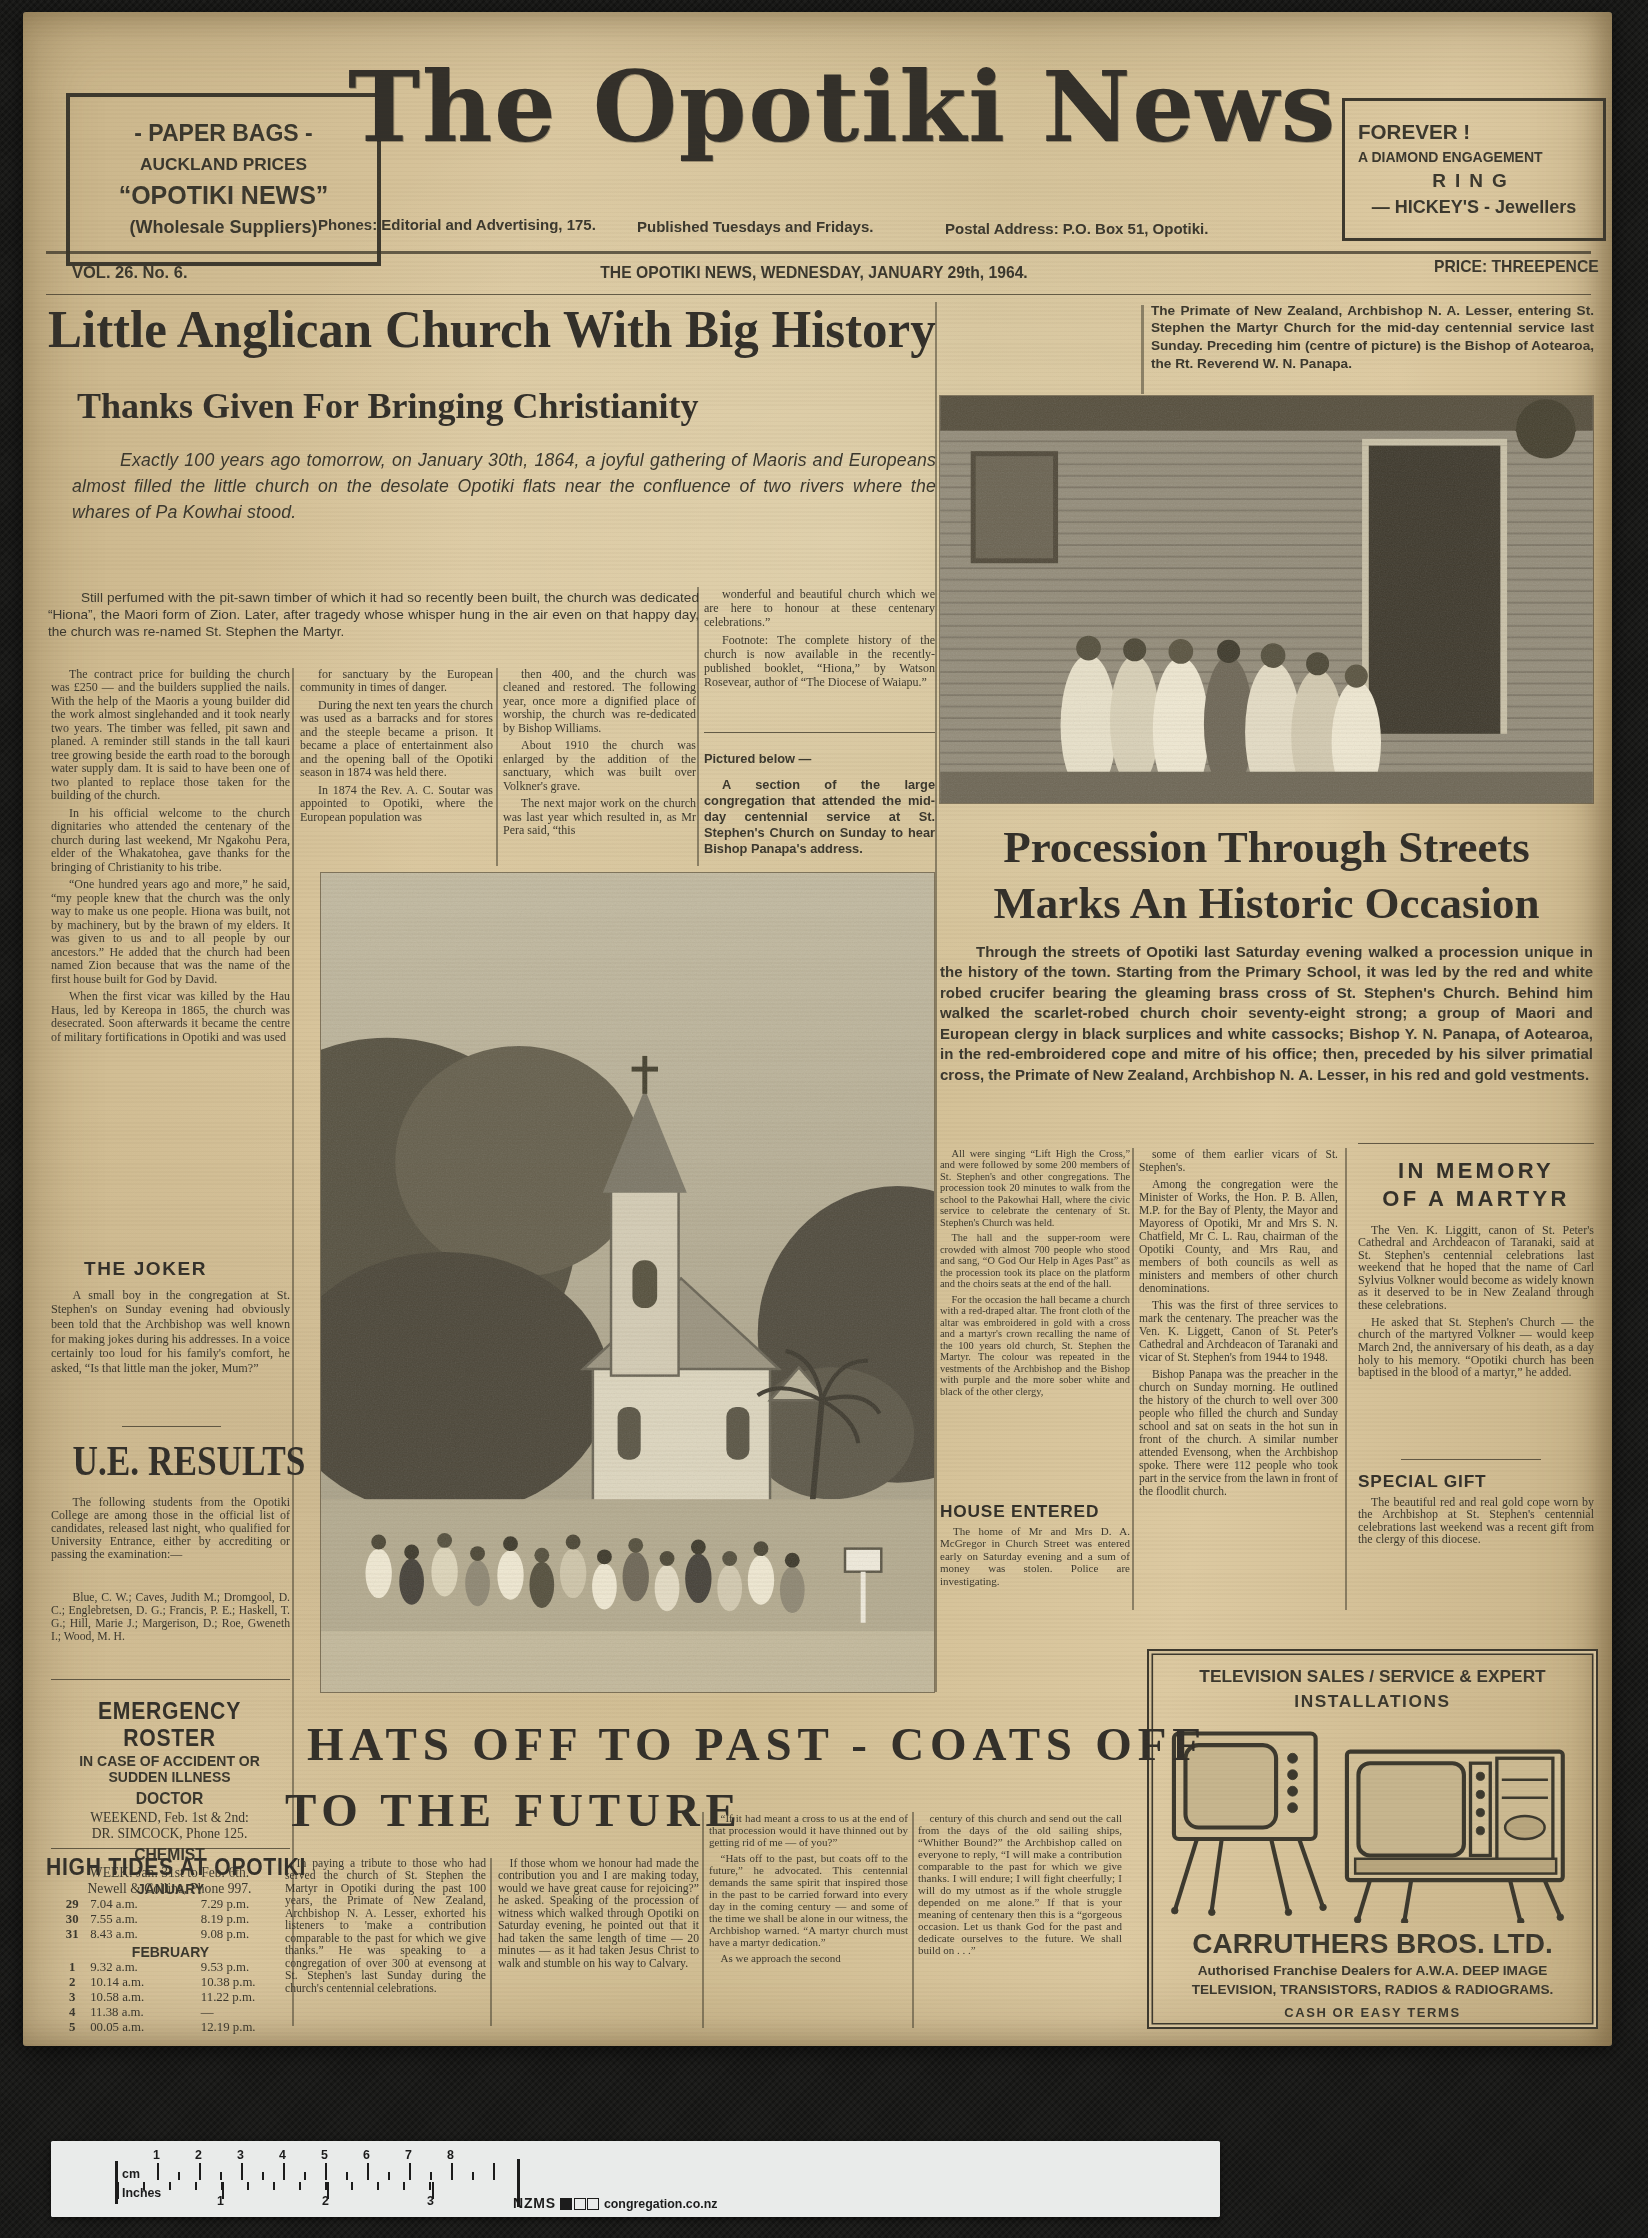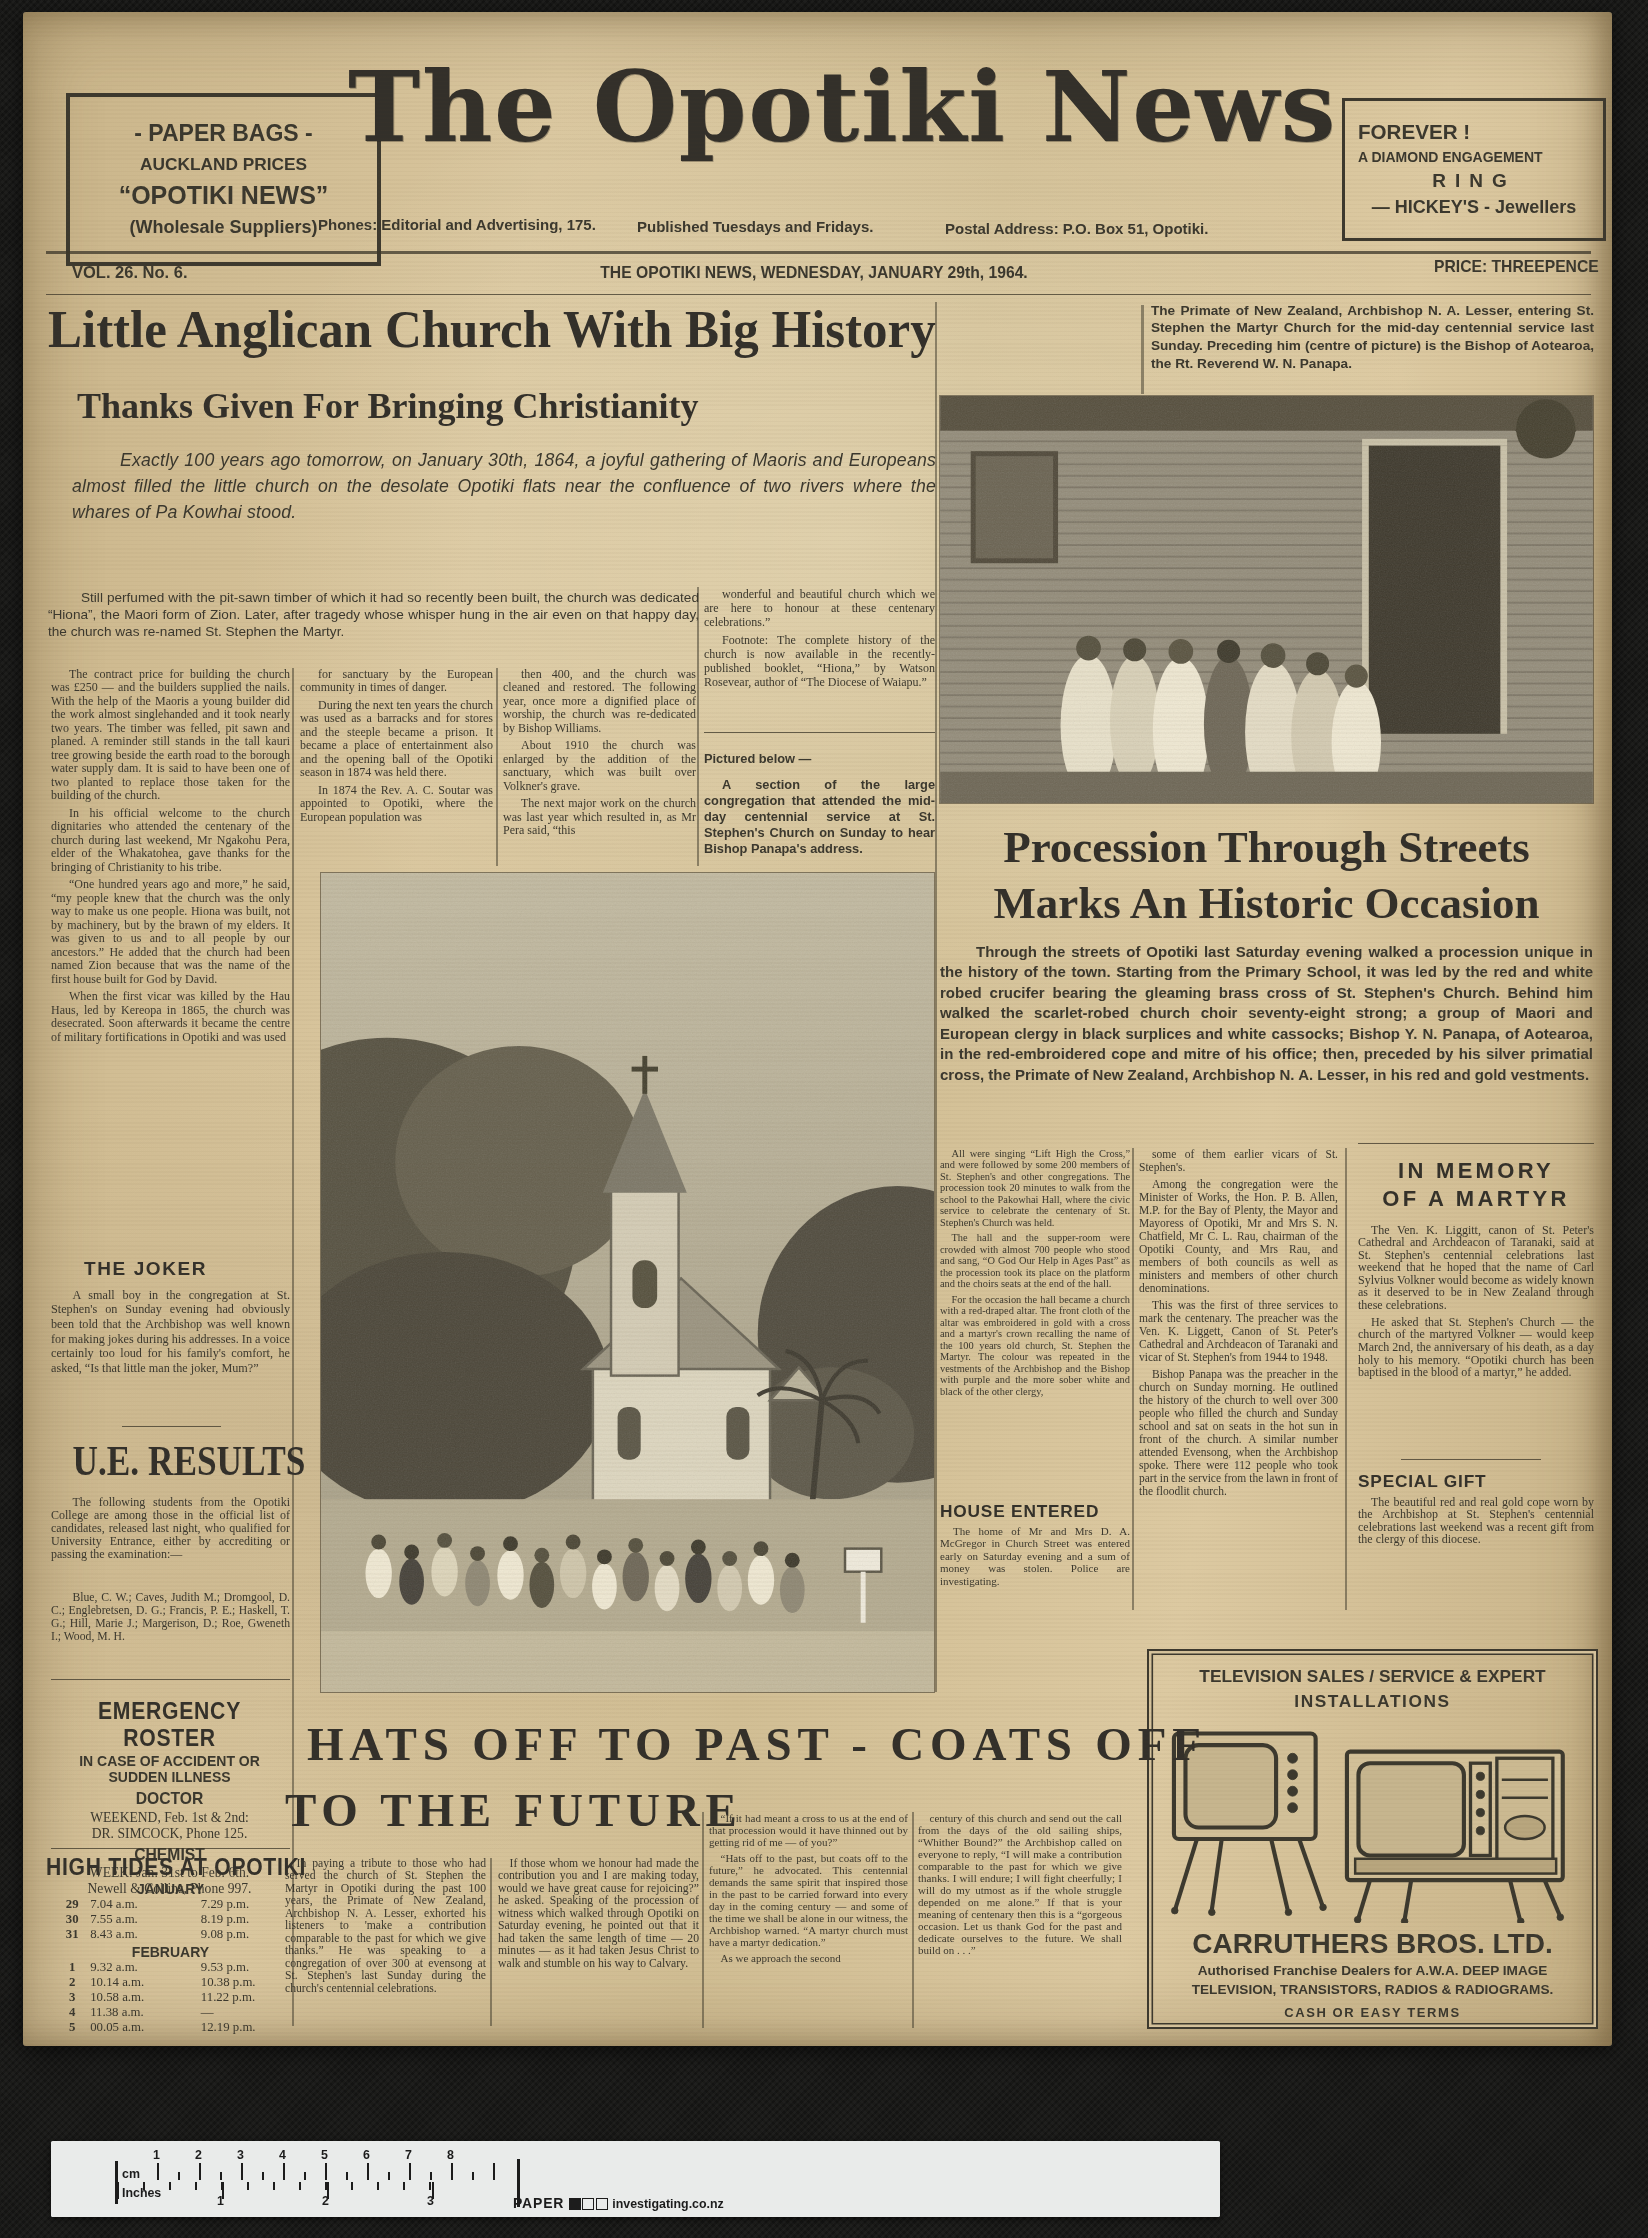--- a/index.html
+++ b/index.html
@@ -431,18 +431,18 @@
   <span class="rnum" style="left:354px;top:6.6px">7</span>
   <span class="rnum" style="left:396px;top:6.6px">8</span>
   <span class="rnum" style="left:71px;top:45px">Inches</span>
   <div class="tick-major-in"></div>
   <div class="tick-minor-in"></div>
   <span class="rnum" style="left:166px;top:53px">1</span>
   <span class="rnum" style="left:271px;top:53px">2</span>
   <span class="rnum" style="left:376px;top:53px">3</span>
   <div style="position:absolute;left:466px;top:18px;width:2.5px;height:48px;background:#1c1c1c"></div>
   <div style="position:absolute;left:462px;top:54px;white-space:nowrap">
-    <span style="font-weight:bold;font-size:14px;letter-spacing:0.8px">PAPER</span>
+    <span style="font-weight:bold;font-size:14px;letter-spacing:0.8px">NZMS</span>
     <span class="rsq f"></span><span class="rsq"></span><span class="rsq"></span>
-    <span style="font-size:12.4px;font-weight:bold">investigating.co.nz</span>
+    <span style="font-size:12.4px;font-weight:bold">congregation.co.nz</span>
   </div>
 </div>
 
 
 </body></html>

